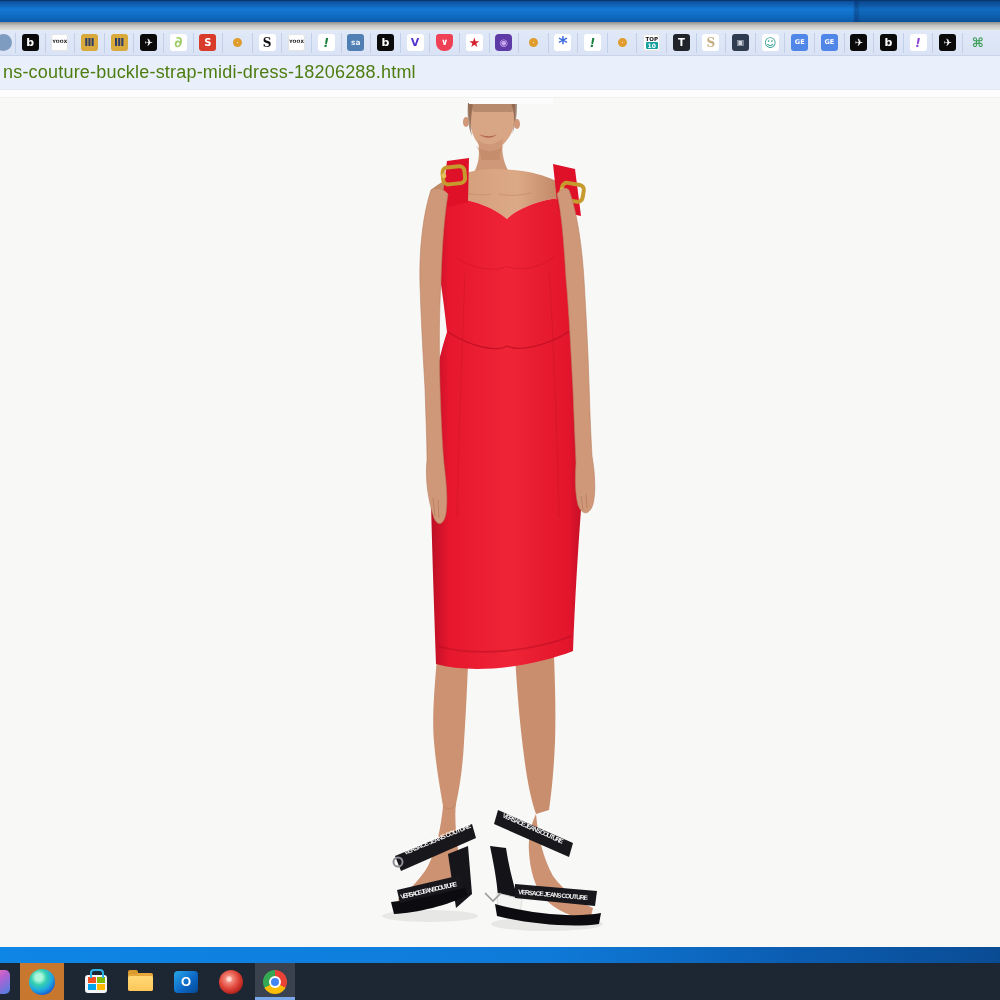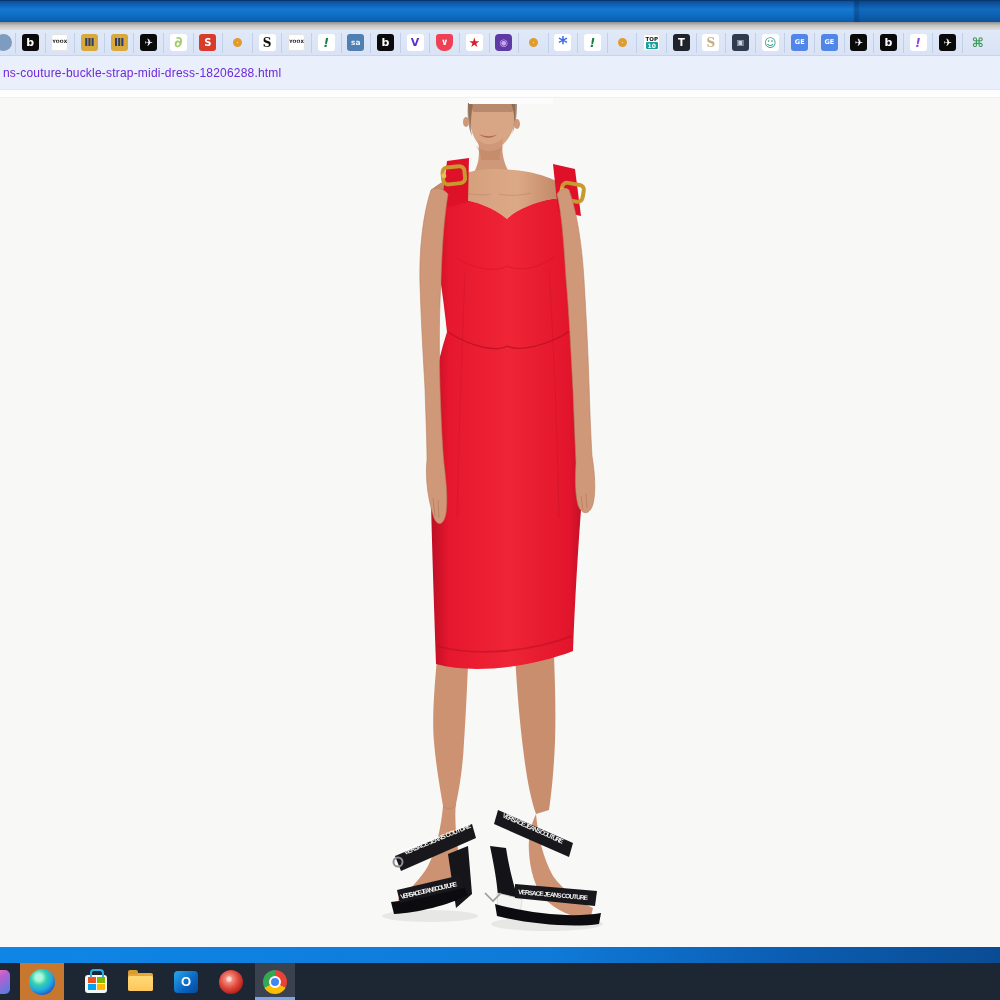--- a/index.html
+++ b/index.html
@@ -38,21 +38,21 @@
   .bi.ast{font-size:18px;line-height:30px}
   .bi.sqg{font-size:8px}
   .bi.face{font-size:12px}
   .bi.ge{font-size:6.5px}
   .bi.t10{flex-direction:column;box-shadow:inset 0 0 0 1px #e4e4e4}
   .t10a{font-size:5.5px;font-weight:800;line-height:6px}
   .t10b{font-size:6px;font-weight:800;line-height:7px;padding:0 2px;border-radius:1px}
 
   
   .urlrow{height:34px;background:#e9effb;display:flex;align-items:center;padding-left:3px;border-bottom:1px solid #dfe6f4}
-  .urltext{font-size:12px;color:#6d28d9;letter-spacing:.2px;white-space:nowrap}
+  .urltext{font-size:18px;color:#4d7c0f;letter-spacing:.2px;white-space:nowrap}
   .whitegap{height:8px;background:#fdfdfe;border-bottom:1px solid #f1f1ef}
 
   
   .content{position:relative;height:849px;background:#f8f8f7}
   .figure{position:absolute;left:335px;top:0}
   .chev{position:absolute;left:481px;top:791px;width:24px;height:16px;cursor:pointer;display:flex;align-items:center;justify-content:center}
 
   
   .wps{height:16px;background:linear-gradient(90deg,#0e86e6 0%,#0f7ad8 55%,#0b5cb0 80%,#0a4c94 100%)}
   .tb{height:37px;background:#1d2733;display:flex;align-items:center}

